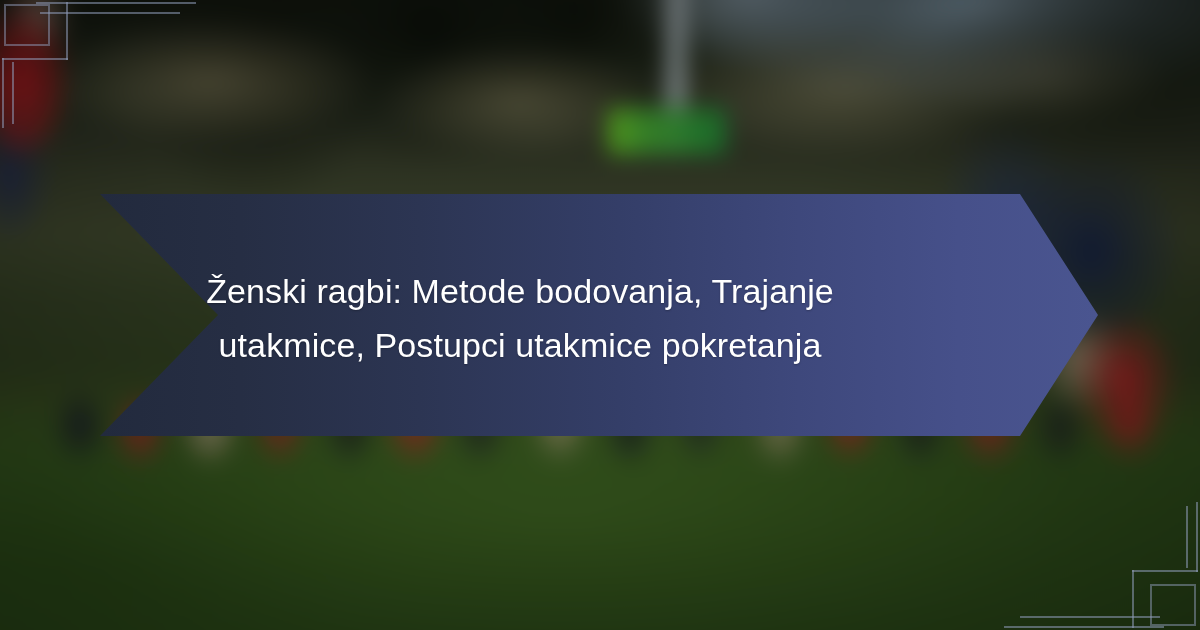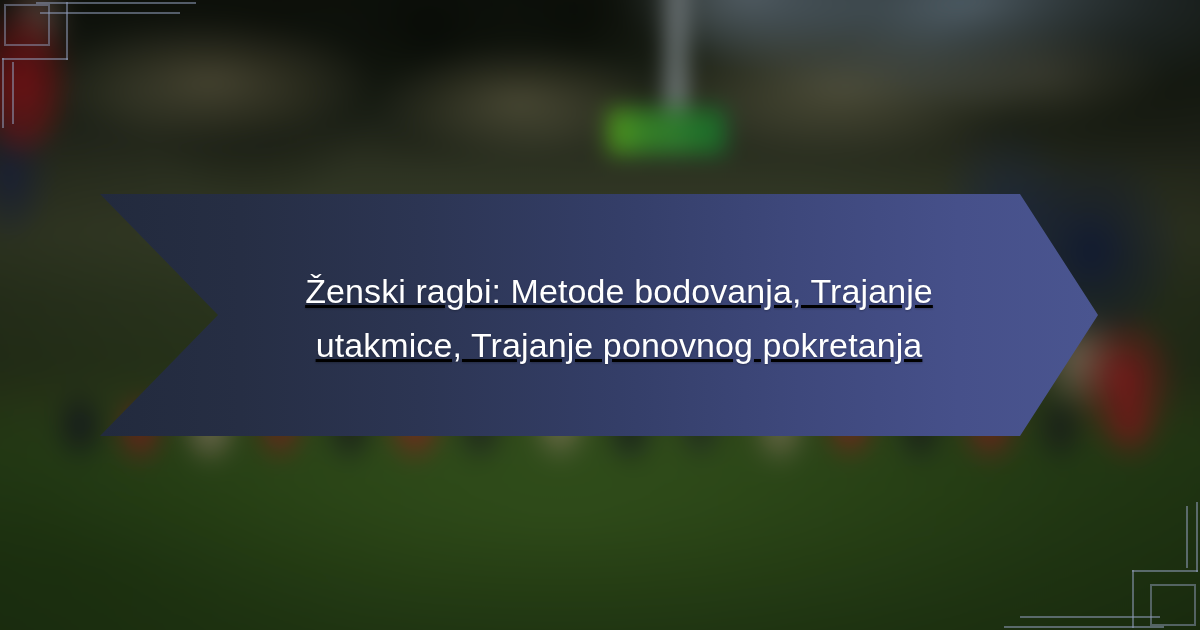--- a/index.html
+++ b/index.html
@@ -147,21 +147,21 @@
     -webkit-clip-path:polygon(0 0, 920px 0, 998px 121px, 920px 242px, 0 242px, 118px 121px);
     clip-path:polygon(0 0, 920px 0, 998px 121px, 920px 242px, 0 242px, 118px 121px);
     background:linear-gradient(90deg,
         #222a3d 0%,
         #262e44 14%,
         #2c3553 32%,
         #343e68 52%,
         #3e487c 70%,
         #46508a 86%,
         #4a5590 100%);
-    display:flex;align-items:center;justify-content:center;text-decoration:underline;
+    display:flex;align-items:center;
   }
   .ribbon-inner{
     width:760px;padding-left:40px;text-align:center;
   }
   .title{
     margin:0;color:#ffffff;font-weight:400;font-size:34px;line-height:1.58;
     letter-spacing:.1px;text-shadow:0 1px 2px rgba(0,0,0,.25);
     font-family:"Liberation Sans","DejaVu Sans",sans-serif;
   }
 </style>
@@ -201,17 +201,17 @@
     <span class="h1"></span>
     <span class="h2"></span>
     <span class="corner-v"></span>
     <span class="corner-h"></span>
     <span class="v1"></span>
     <span class="v2"></span>
   </div>
 
   <div class="ribbon">
     <div class="ribbon-inner">
-      <h1 class="title"><span>Ženski ragbi: Metode bodovanja, Trajanje</span><br><span>utakmice, Trajanje ponovnog pokretanja</span></h1>
+      <h1 class="title"><span>Ženski ragbi: Metode bodovanja, Trajanje</span><br><span>utakmice, Postupci utakmice pokretanja</span></h1>
     </div>
   </div>
 
 </div>
 
 </body></html>

